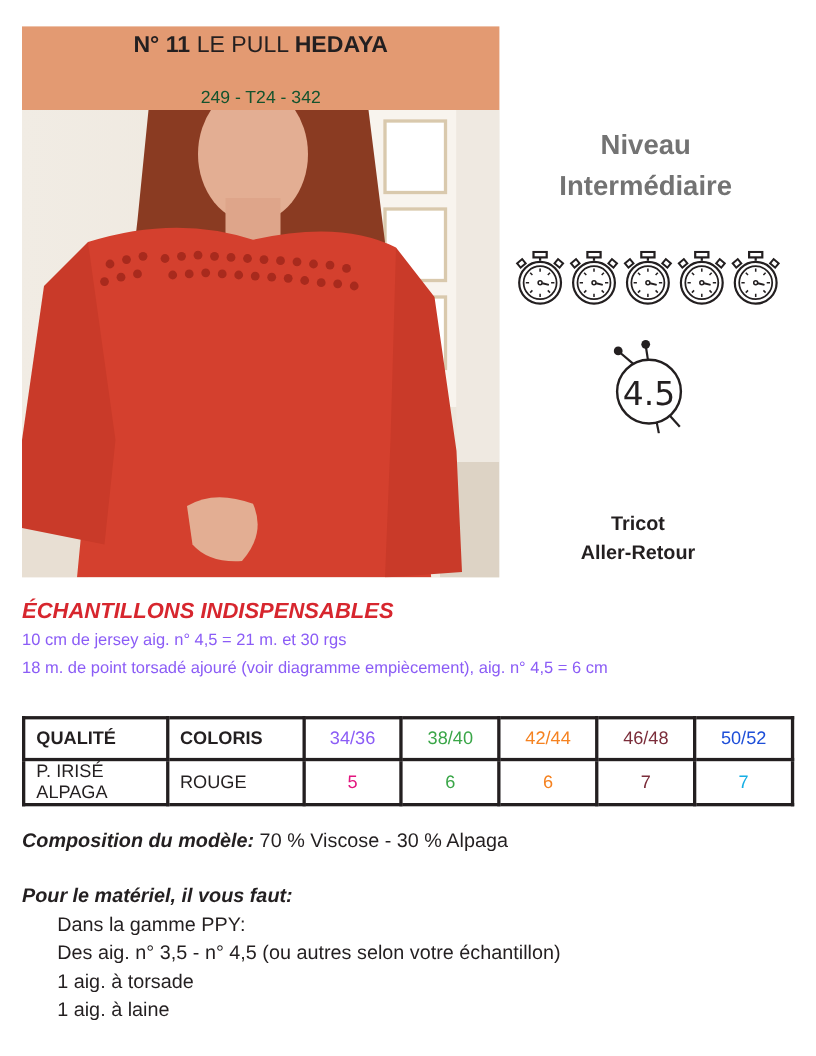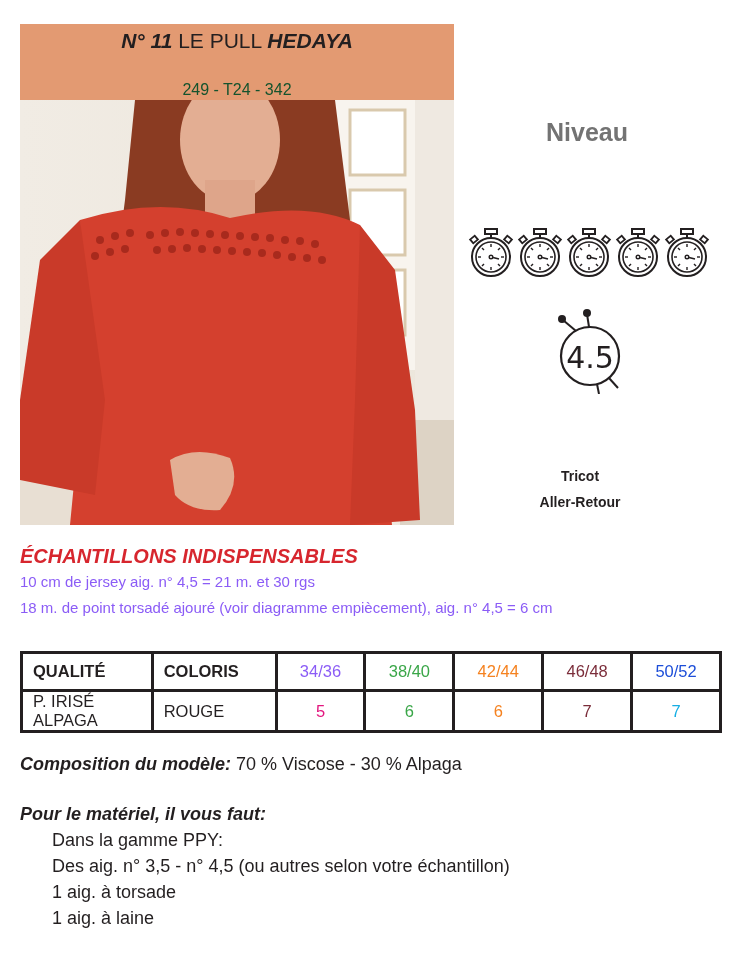--- a/index.html
+++ b/index.html
@@ -7,21 +7,21 @@
     body { position: relative; font-family: "Liberation Sans", sans-serif; color: #231f20; }
 
     .header-band {
       position: absolute; left: 20px; top: 24px; width: 434px; height: 76px;
       background: #e39a72;
     }
     .title {
       position: absolute; left: 0; right: 0; top: 4px; text-align: center;
       font-size: 21px; line-height: 26px; color: #231f20;
     }
-    .title b { font-weight: bold; font-style: italic; }
+    .title b { font-weight: bold; }
     .ref {
       position: absolute; left: 0; right: 0; top: 56px; text-align: center;
       font-size: 16px; line-height: 20px; color: #14532d;
     }
 
     .photo {
       position: absolute; left: 20px; top: 100px; width: 434px; height: 425px;
       overflow: hidden;
       background: linear-gradient(90deg, #f1ece4 0%, #efe9e0 40%, #f5f1ea 70%, #e9e2d6 100%);
     }
@@ -33,21 +33,21 @@
     }
     .stopwatches {
       position: absolute; left: 468px; top: 228px; display: flex; gap: 3px;
     }
     .stopwatch { width: 46px; height: 50px; }
 
     .needle { position: absolute; left: 550px; top: 308px; width: 80px; height: 86px; }
 
     .technique {
       position: absolute; left: 500px; top: 463px; width: 160px; text-align: center;
-      font-weight: bold; font-size: 14px; line-height: 26px; color: #231f20;
+      font-weight: bold; font-size: 18px; line-height: 26px; color: #231f20;
     }
 
     .samples-title {
       position: absolute; left: 20px; top: 544px;
       color: #d7262e; font-weight: bold; font-style: italic; font-size: 20px; line-height: 24px;
     }
     .samples-line {
       position: absolute; left: 20px; font-size: 15px; line-height: 24px; color: #8b5cf6; white-space: nowrap;
     }
     .s1 { top: 570px; }
@@ -143,20 +143,21 @@
         <circle cx="90" cy="152" r="4"></circle>
         <circle cx="105" cy="149" r="4"></circle>
     </g>
 
     <path d="M150 360 Q175 345 210 358 Q222 385 200 410 Q170 412 155 395 Z" fill="#e3ae93"></path>
   </svg>
 </div>
 
 <div class="level">
   <div>Niveau</div>
+  <div>Intermédiaire</div>
 </div>
 
 <div class="stopwatches">
   <svg class="stopwatch" viewBox="0 0 46 50">
     <rect x="17" y="1" width="12" height="5" fill="none" stroke="#231f20" stroke-width="2"></rect>
     <line x1="23" y1="6" x2="23" y2="9" stroke="#231f20" stroke-width="2"></line>
     <rect x="3" y="9" width="6" height="5" transform="rotate(-40 6 11.5)" fill="none" stroke="#231f20" stroke-width="1.8"></rect>
     <rect x="37" y="9" width="6" height="5" transform="rotate(40 40 11.5)" fill="none" stroke="#231f20" stroke-width="1.8"></rect>
     <circle cx="23" cy="29" r="19" fill="none" stroke="#231f20" stroke-width="2"></circle>
     <circle cx="23" cy="29" r="15" fill="none" stroke="#231f20" stroke-width="1.6"></circle>

